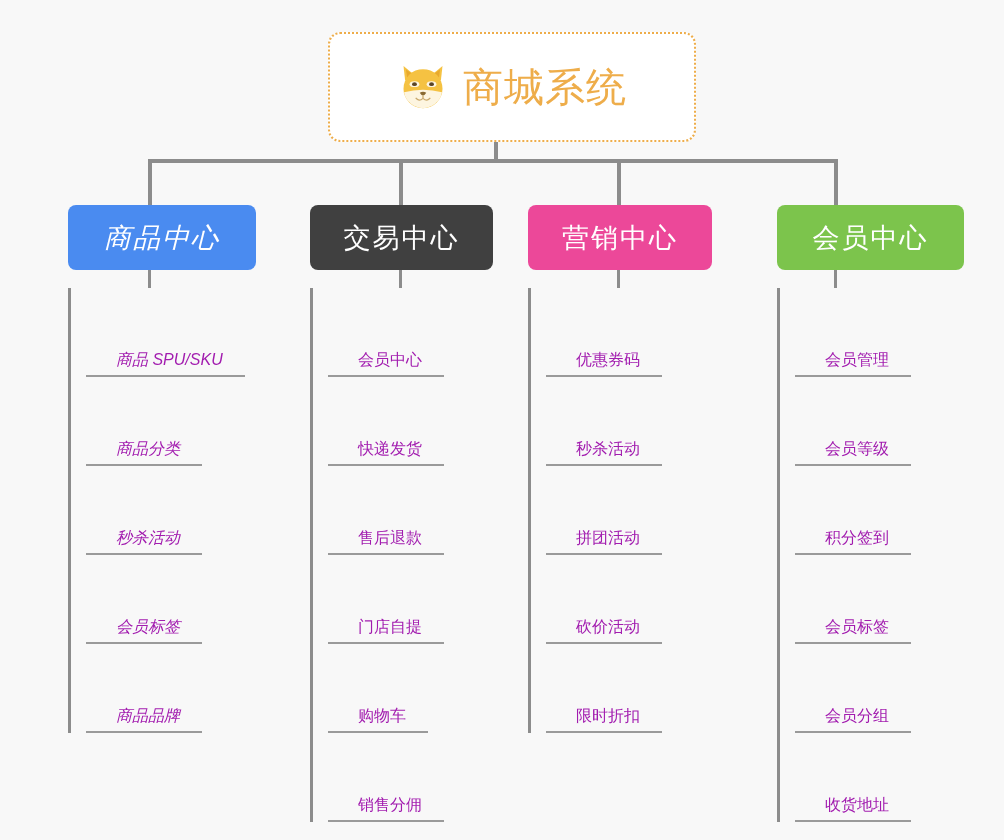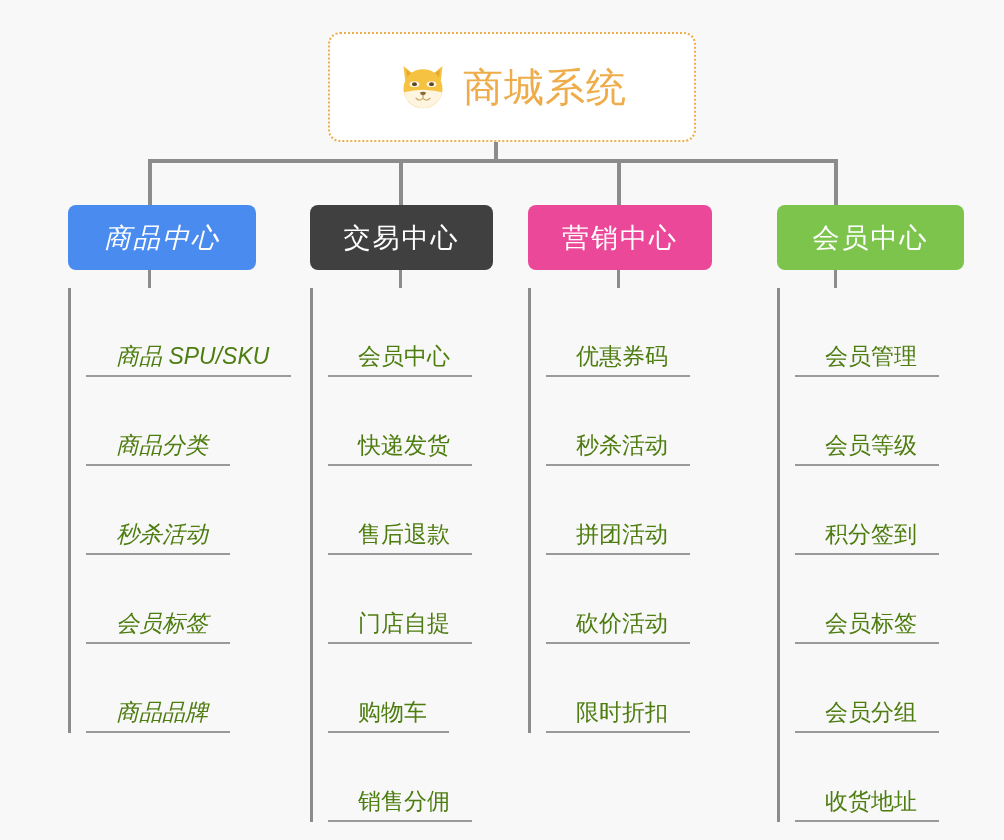--- a/index.html
+++ b/index.html
@@ -136,22 +136,22 @@
   .leaf-item {
     height: 89px;
     display: flex;
     align-items: flex-end;
     box-sizing: border-box;
   }
   .leaf-label {
     display: inline-block;
     padding: 0 22px 6px 30px;
     border-bottom: 2px solid #9a9a9a;
-    color: #4d7c0f;
-    font-size: 23px;
+    color: #a21caf;
+    font-size: 16px;
     line-height: 1.1;
     white-space: nowrap;
   }
 </style>
 </head>
 <body>
 
 <div id="mindmap">
 
   <div class="root-node">

